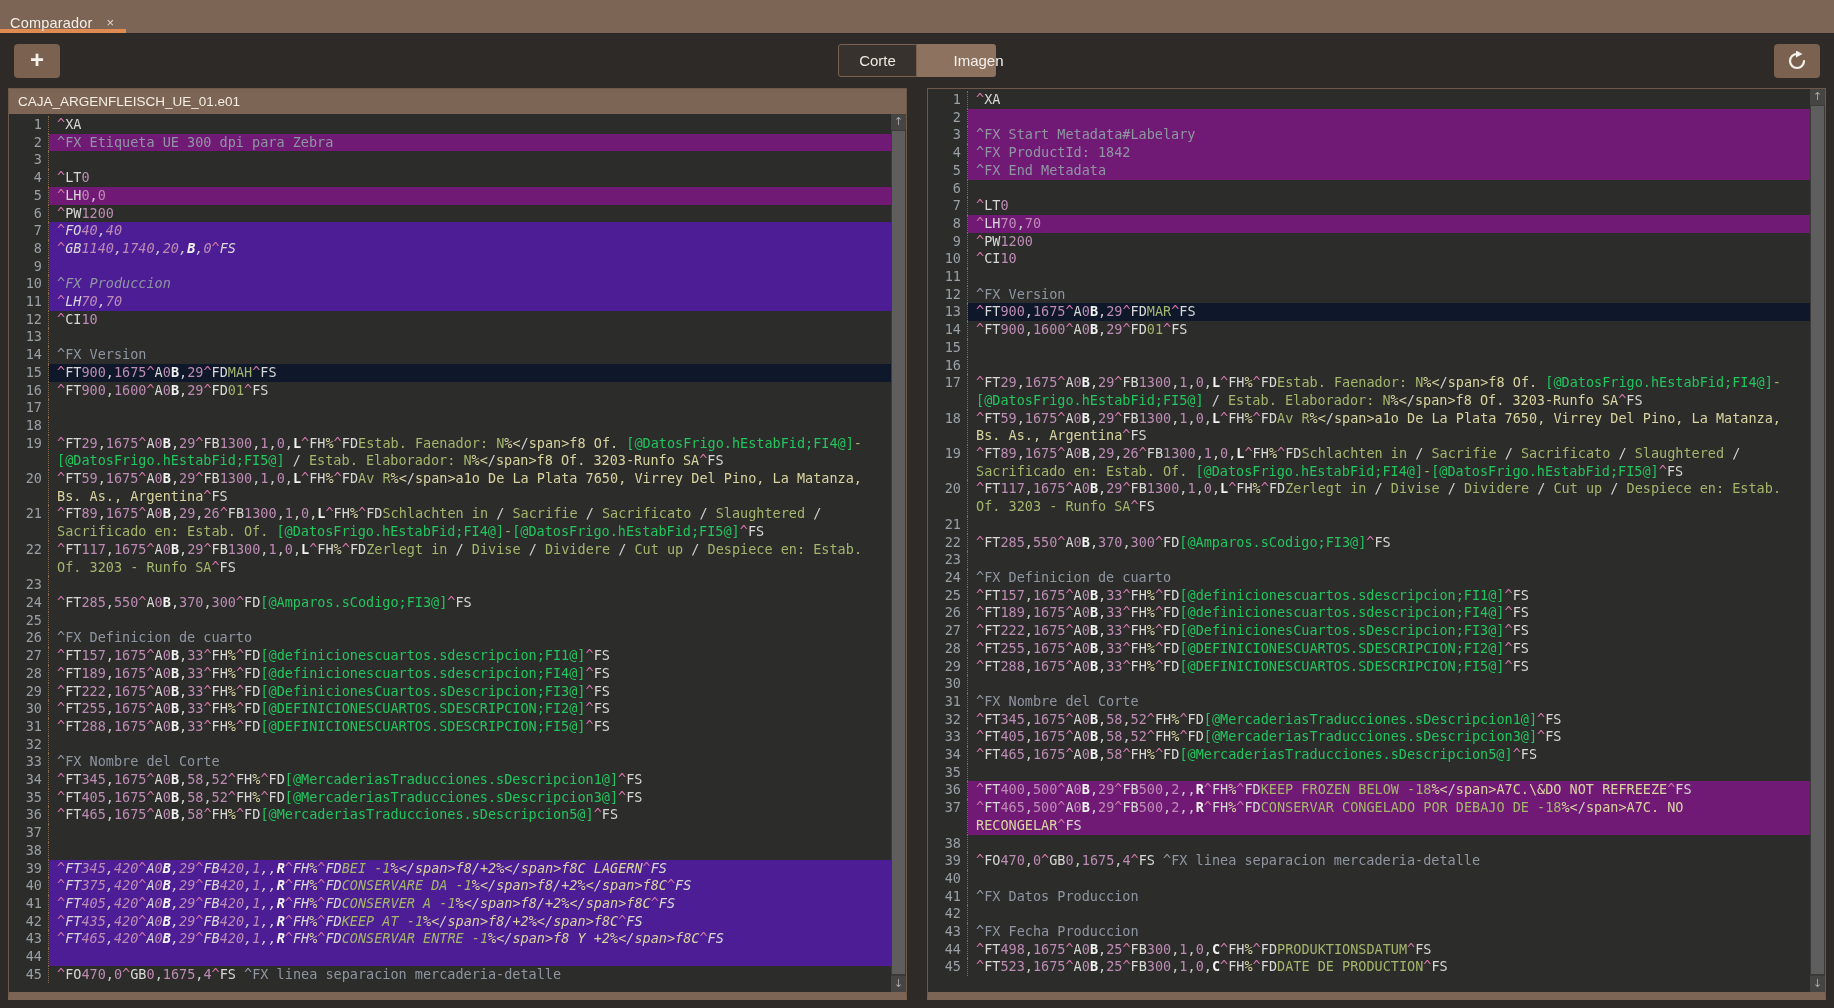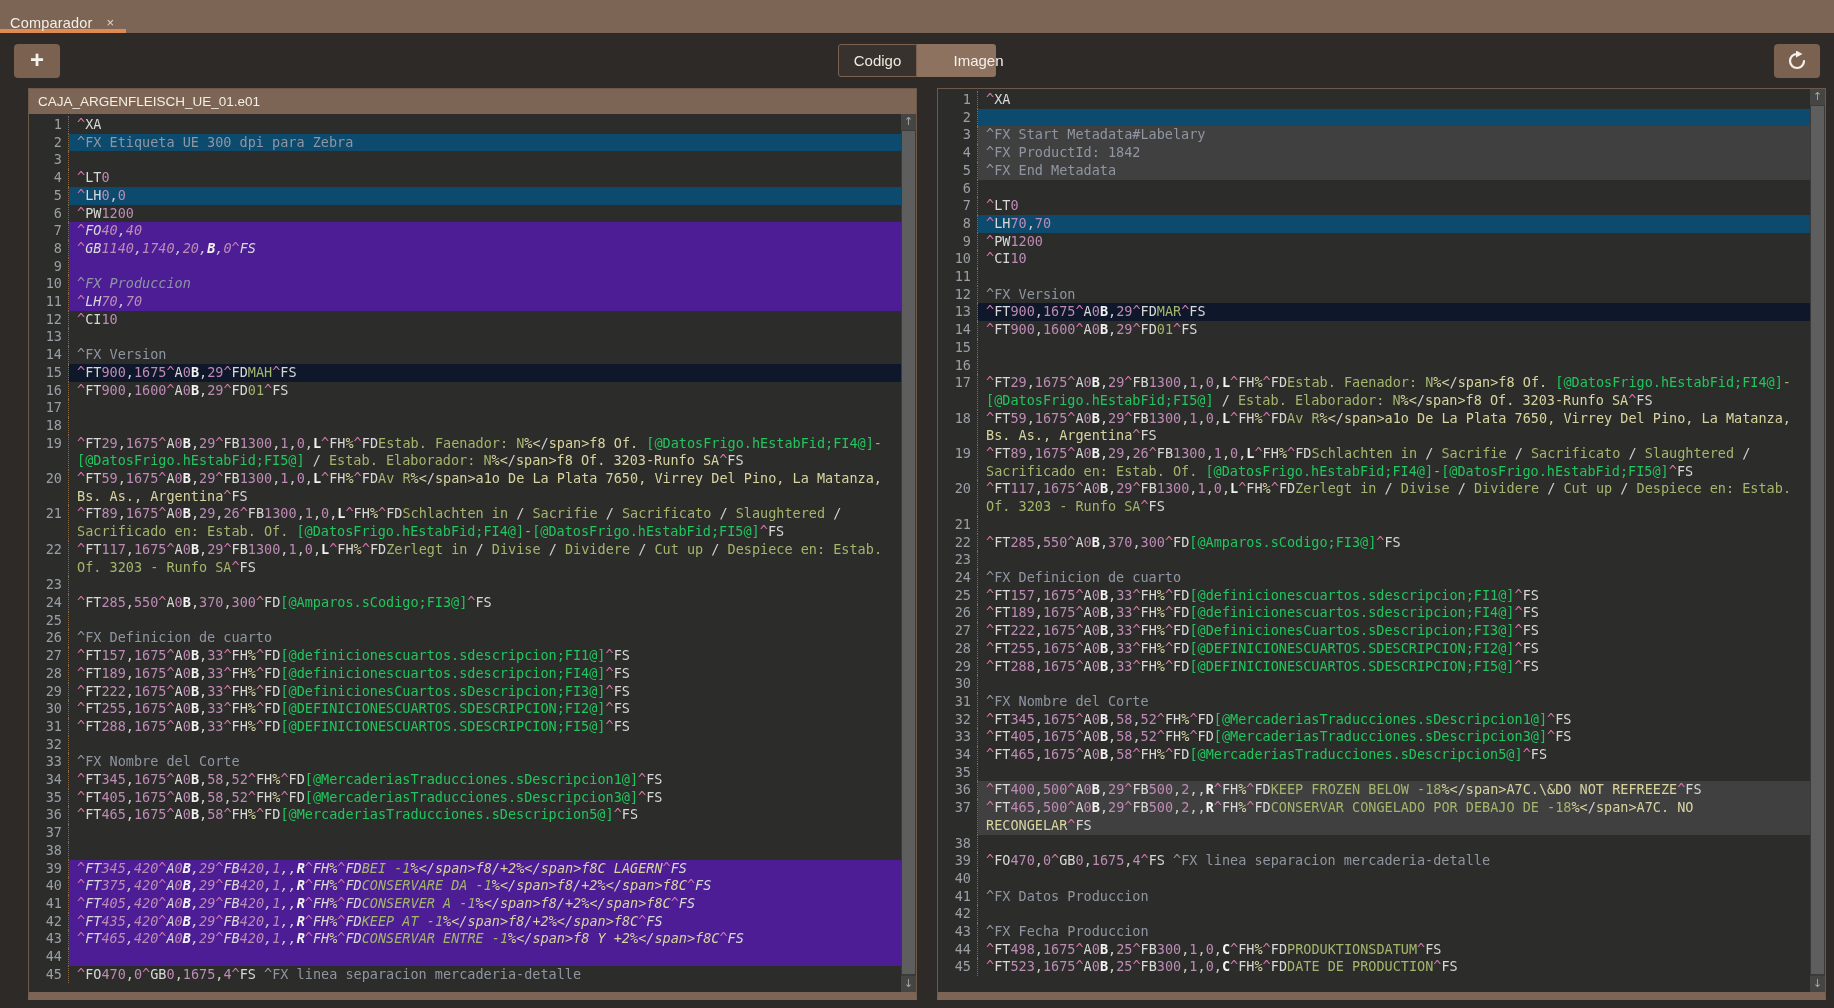--- a/index.html
+++ b/index.html
@@ -28,21 +28,21 @@
     font-family:"Liberation Sans", sans-serif;
   }
   .btn.add { width:46px; height:34px; margin-left:14px; font-size:24px; font-weight:bold; padding-bottom:2px; }
   .segmented { position:absolute; left:50%; transform:translateX(-50%); display:flex; }
   .btn.seg { width:79px; height:33px; font-size:15px; border-radius:3px; }
   .btn.codigo { background:#37322d; border:1px solid #7b6150; color:#efe9e1; border-radius:3px 0 0 3px; }
   .btn.imagen { background:#8d7260; border-radius:0 3px 3px 0;padding-left:44px; }
   .btn.refresh { width:46px; height:34px; margin-left:auto; margin-right:14px; }
 
   
-  .compare { flex:1; display:flex; gap:20px; padding:0 8px 8px 8px; min-height:0;margin-left:20px; }
+  .compare { flex:1; display:flex; gap:20px; padding:0 8px 8px 8px; min-height:0; }
   .panel {
     flex:1; min-width:0; display:flex; flex-direction:column;
     border:1px solid #6d5949; border-bottom:8px solid #7c6554;
     background:#2c2c2a;
   }
   .panel-header {
     height:25px; line-height:25px; flex:0 0 auto;
     background:#7c6554; color:#f4eee6; font-size:13.5px;
     padding:0 9px; white-space:nowrap; overflow:hidden;
   }
@@ -51,24 +51,24 @@
     position:absolute; inset:0 15px 0 0; overflow:hidden;
     font-family:"DejaVu Sans Mono", monospace; font-size:13.5px;
     padding-top:2px;
   }
   .line { display:flex; align-items:stretch; line-height:17.7px; }
   .lnum {
     flex:0 0 40px; text-align:right; padding-right:6px;
     color:#9aa0a6; border-right:1px dotted #8a6c4c; user-select:none;
   }
   .ltext { flex:1; min-width:0; padding:0 18px 0 8px; white-space:pre-wrap; word-break:break-word; color:#d4d4d4; }
-  .ltext.changed        { background:#0c4a6e; }
+  .ltext.changed        { background:#701a75; }
   .ltext.changed-strong { background:#0f172a; }
   .ltext.removed        { background:#4c1d95;font-style:italic; }
-  .ltext.added          { background:#404040; }
+  .ltext.added          { background:#701a75; }
 
   
   .tk-caret   { color:#d173a8; }
   .tk-cmd     { color:#d8d8d8; }
   .tk-num     { color:#bd8cb5; }
   .tk-flag    { color:#f2f2f2; font-weight:bold; }
   .tk-punc    { color:#cfcfcf; }
   .tk-str     { color:#a4b56d; }
   .tk-field   { color:#22c55e; }
   .tk-pct     { color:#d8d4a0; }
@@ -100,21 +100,21 @@
     <span class="tab-label">Comparador</span>
     <span class="tab-close">×</span>
   </div>
 </div>
 
 <div class="toolbar">
   <button class="btn add">
       <span>+</span>
     </button>
   <div class="segmented">
-    <button class="btn seg codigo">Codigo</button>
+    <button class="btn seg codigo">Corte</button>
     <button class="btn seg imagen">Imagen</button>
   </div>
   <button class="btn refresh">
     <svg width="20" height="20" viewBox="0 0 20 20">
       <path d="M10 3 a7 7 0 1 0 7 7" fill="none" stroke="#f5f1ec" stroke-width="2.2" stroke-linecap="round"></path>
       <polygon points="9,-0.5 15.5,3 9,6.5" fill="#f5f1ec"></polygon>
     </svg>
   </button>
 </div>
 

